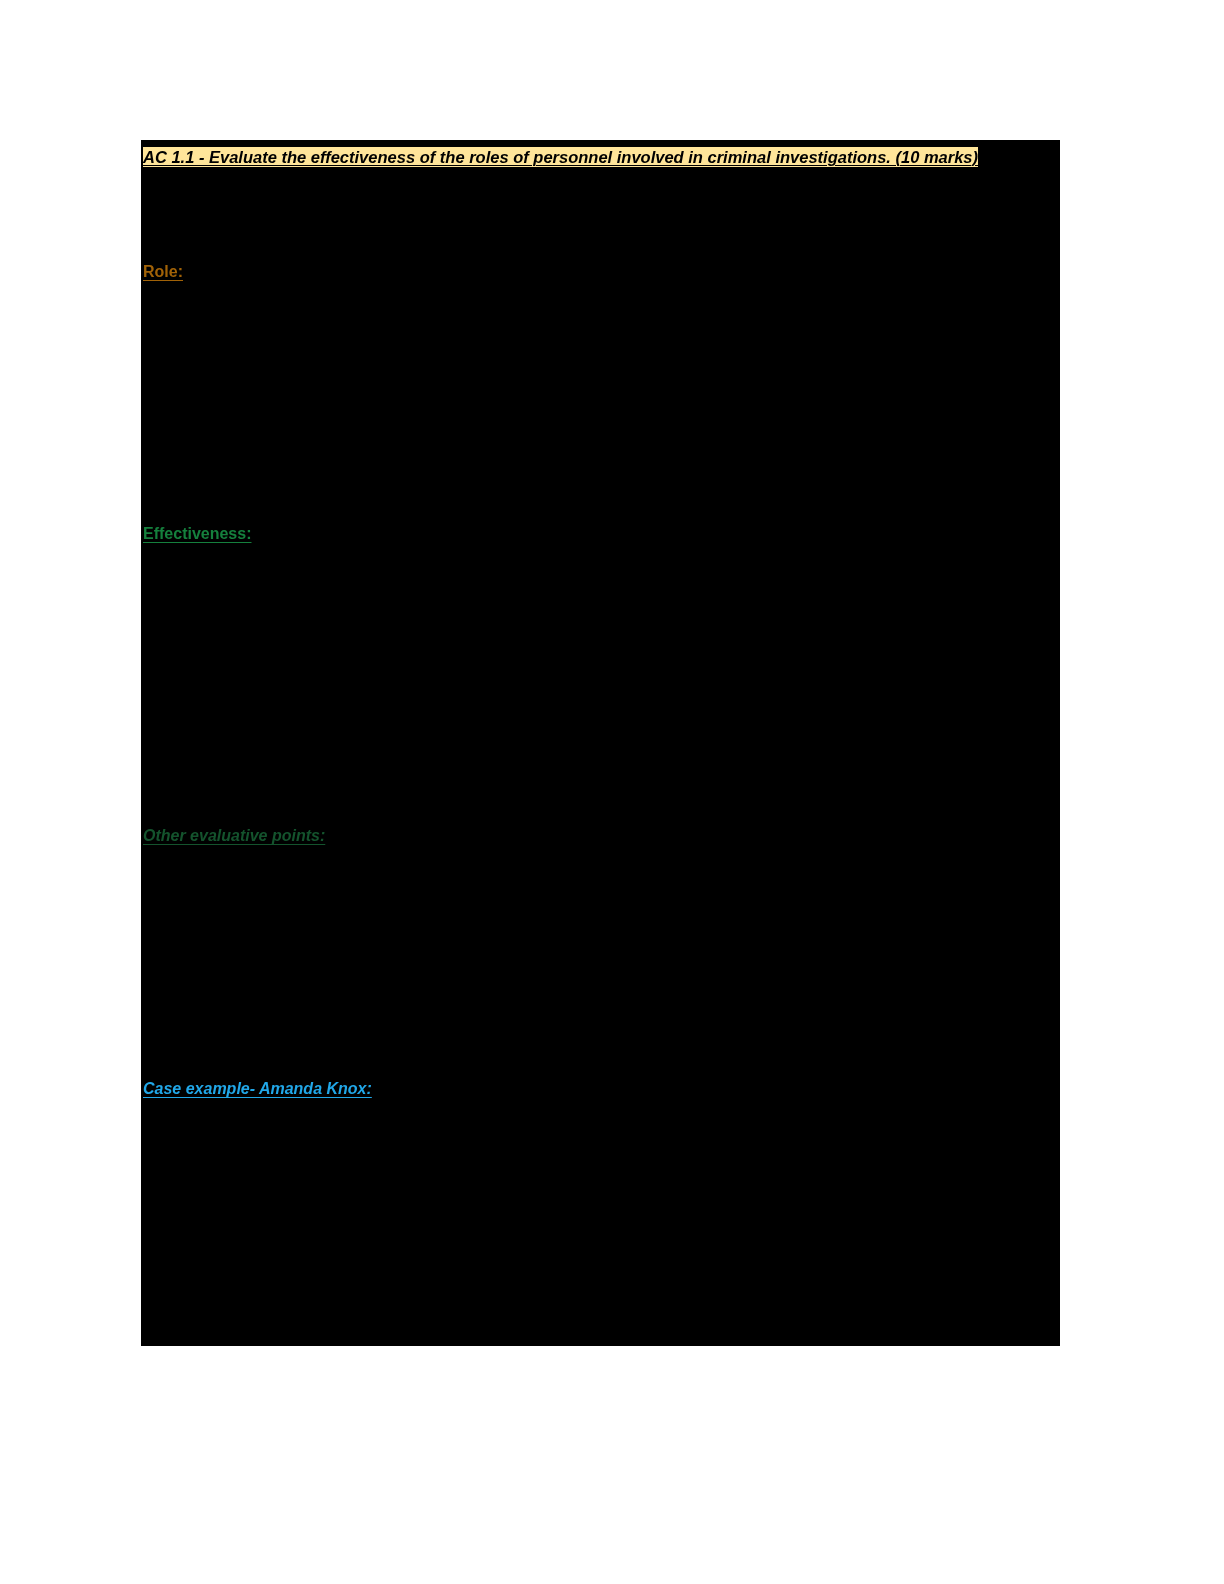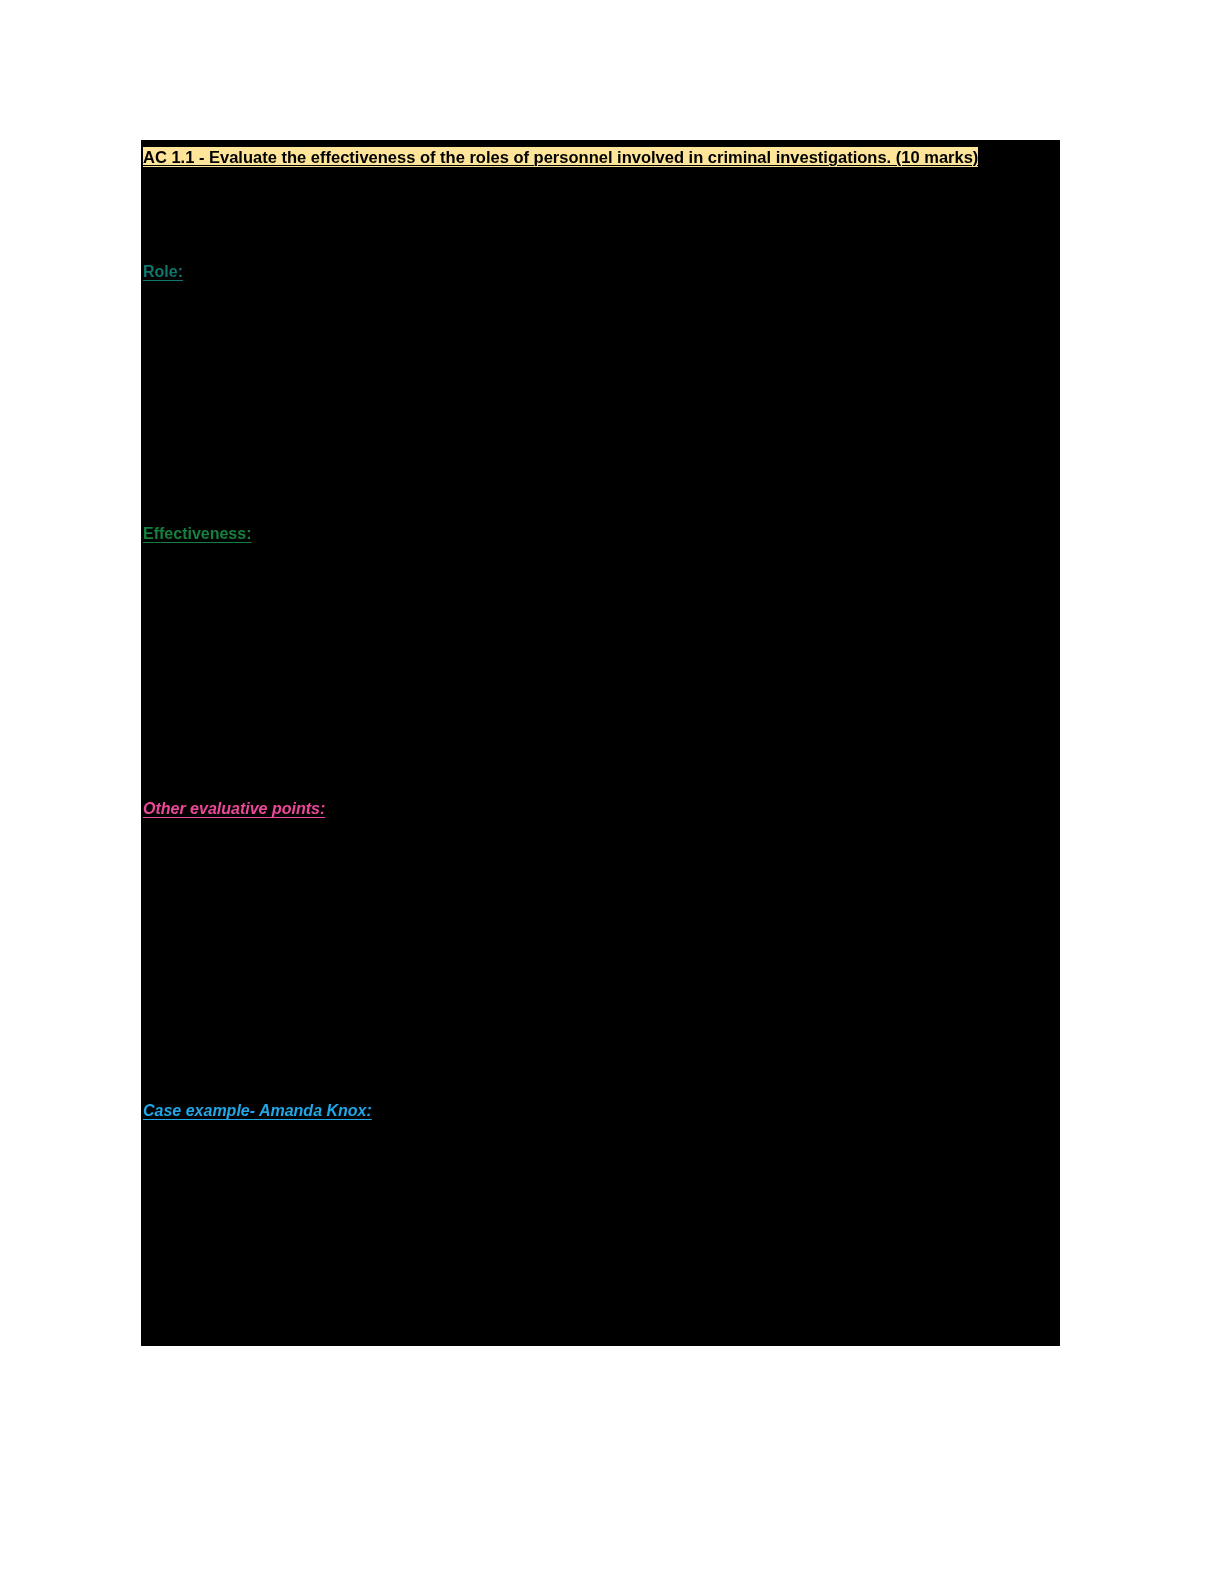--- a/index.html
+++ b/index.html
@@ -33,50 +33,51 @@
   
   .doc-heading {
     position: absolute;
     left: 143px;
     top: 142px;
     width: 900px;
     font-family: "Liberation Sans", sans-serif;
     font-size: 16.5px;
     line-height: 31px;
     font-weight: bold;
+    font-style: italic;
   }
   .doc-heading .hl {
     background: #ffe59a;
     color: #000000;
     text-decoration: underline;
     text-decoration-thickness: 1px;
     text-underline-offset: 2px;
     box-decoration-break: clone;
     -webkit-box-decoration-break: clone;
     padding: 1px 0 1px 0;
   }
   
   .section-label {
     position: absolute;
     font-family: "Liberation Sans", sans-serif;
-    color: #0f766e;
+    color: #a16207;
     font-size: 16px;
     font-weight: bold;
     text-decoration: underline;
     text-decoration-thickness: 1px;
     text-underline-offset: 3px;
     white-space: nowrap;
   }
   .section-label.italic {
     font-style: italic;
   }
   #label-role       { left: 143px; top: 263px; }
   #label-eff        { left: 143px; top: 525px; color:#15803d; }
-  #label-other      { left: 143px; top: 800px; color:#ec4899; }
-  #label-case       { left: 143px; top: 1080px; color:#21a7e8;margin-top:22px; }
+  #label-other      { left: 143px; top: 827px; color:#14532d; }
+  #label-case       { left: 143px; top: 1080px; color:#21a7e8; }
 </style>
 </head>
 <body>
 
 <div class="page">
 
   <div class="redaction-block"></div>
 
   <div class="doc-heading">
     <span class="hl">AC 1.1 - Evaluate the effectiveness of the roles of personnel involved in criminal investigations. (10 marks)</span>

